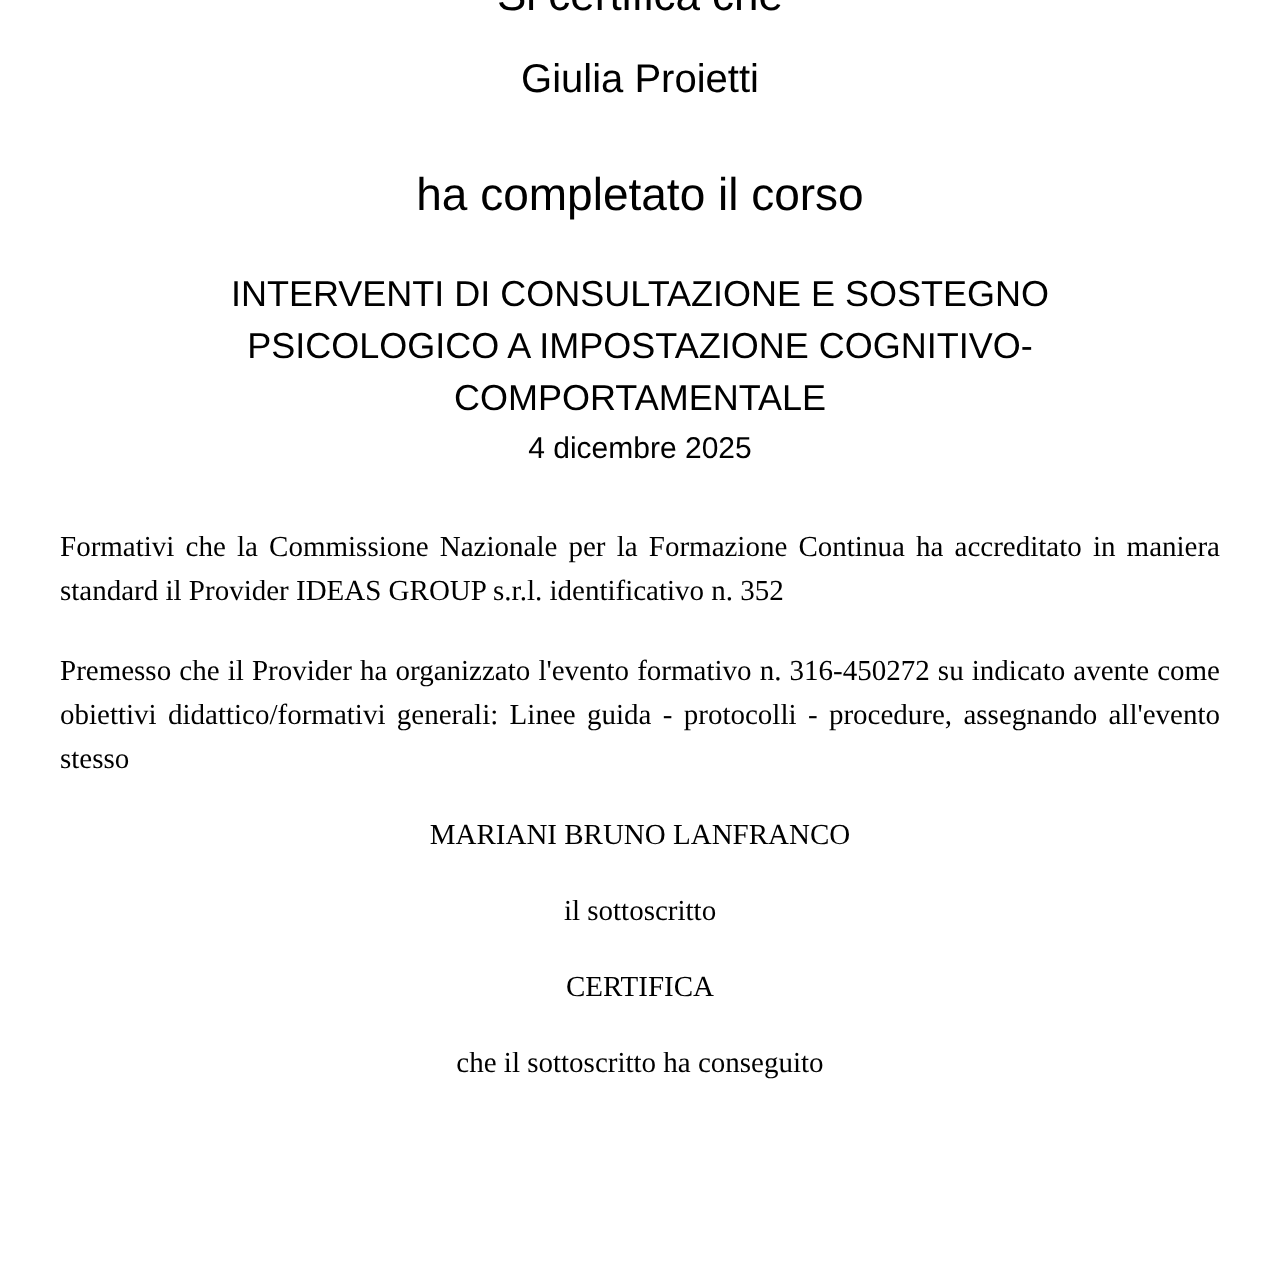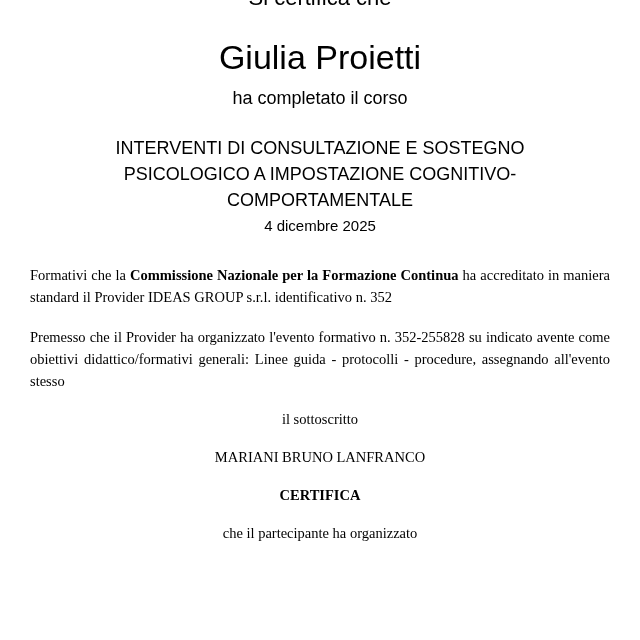--- a/index.html
+++ b/index.html
@@ -22,29 +22,29 @@
   .header {
     text-align: center;
     font-family: "Liberation Sans", sans-serif;
   }
   .intro {
     font-size: 22px;
     line-height: 24px;
     margin-top: -14px;           
   }
   .recipient {
-    font-size: 34px;
+    font-size: 20px;
     line-height: 32px;
     font-weight: 400;
-    margin-top: 31px;
+    margin-top: 14px;
   }
   .completion {
-    font-size: 18px;
+    font-size: 23px;
     line-height: 22px;
-    margin-top: 14px;
+    margin-top: 30px;
   }
   .course-title {
     font-size: 18px;
     line-height: 26px;
     margin: 26px auto 0 auto;
     max-width: 478px;
   }
   .course-date {
     font-size: 15px;
     line-height: 20px;
@@ -65,21 +65,21 @@
     margin-top: 18px;
   }
   .c-line {
     text-align: center;
     margin-top: 16px;
   }
   .c-line.first {
     margin-top: 20px;
   }
   .bold {
-    font-weight: bold;
+    font-weight: normal;
   }
 </style>
 </head>
 <body>
 
 <div class="page">
 
   <div class="header">
     <div class="intro">Si certifica che</div>
 
@@ -89,26 +89,26 @@
 
     <div class="course-title">INTERVENTI DI CONSULTAZIONE E SOSTEGNO PSICOLOGICO A IMPOSTAZIONE COGNITIVO-COMPORTAMENTALE</div>
 
     <div class="course-date">4 dicembre 2025</div>
   </div>
 
   <div class="body-text">
 
     <p class="premise"><span>Formativi che la </span><span class="bold">Commissione Nazionale per la Formazione Continua</span><span>  ha accreditato in maniera standard il Provider IDEAS GROUP s.r.l. identificativo n. 352</span></p>
 
-    <p class="premise">Premesso che il Provider ha organizzato l'evento formativo n. 352-255828 su indicato avente come obiettivi didattico/formativi generali: Linee guida - protocolli - procedure, assegnando all'evento stesso</p>
+    <p class="premise">Premesso che il Provider ha organizzato l'evento formativo n. 316-450272 su indicato avente come obiettivi didattico/formativi generali: Linee guida - protocolli - procedure, assegnando all'evento stesso</p>
 
 
+    <div class="c-line">MARIANI BRUNO LANFRANCO</div>
+
     <div class="c-line">il sottoscritto</div>
-
-    <div class="c-line">MARIANI BRUNO LANFRANCO</div>
 
 
     <div class="c-line bold">CERTIFICA</div>
 
-    <div class="c-line">che il partecipante ha organizzato</div>
+    <div class="c-line">che il sottoscritto ha conseguito</div>
 
   </div>
 </div>
 
 </body></html>

